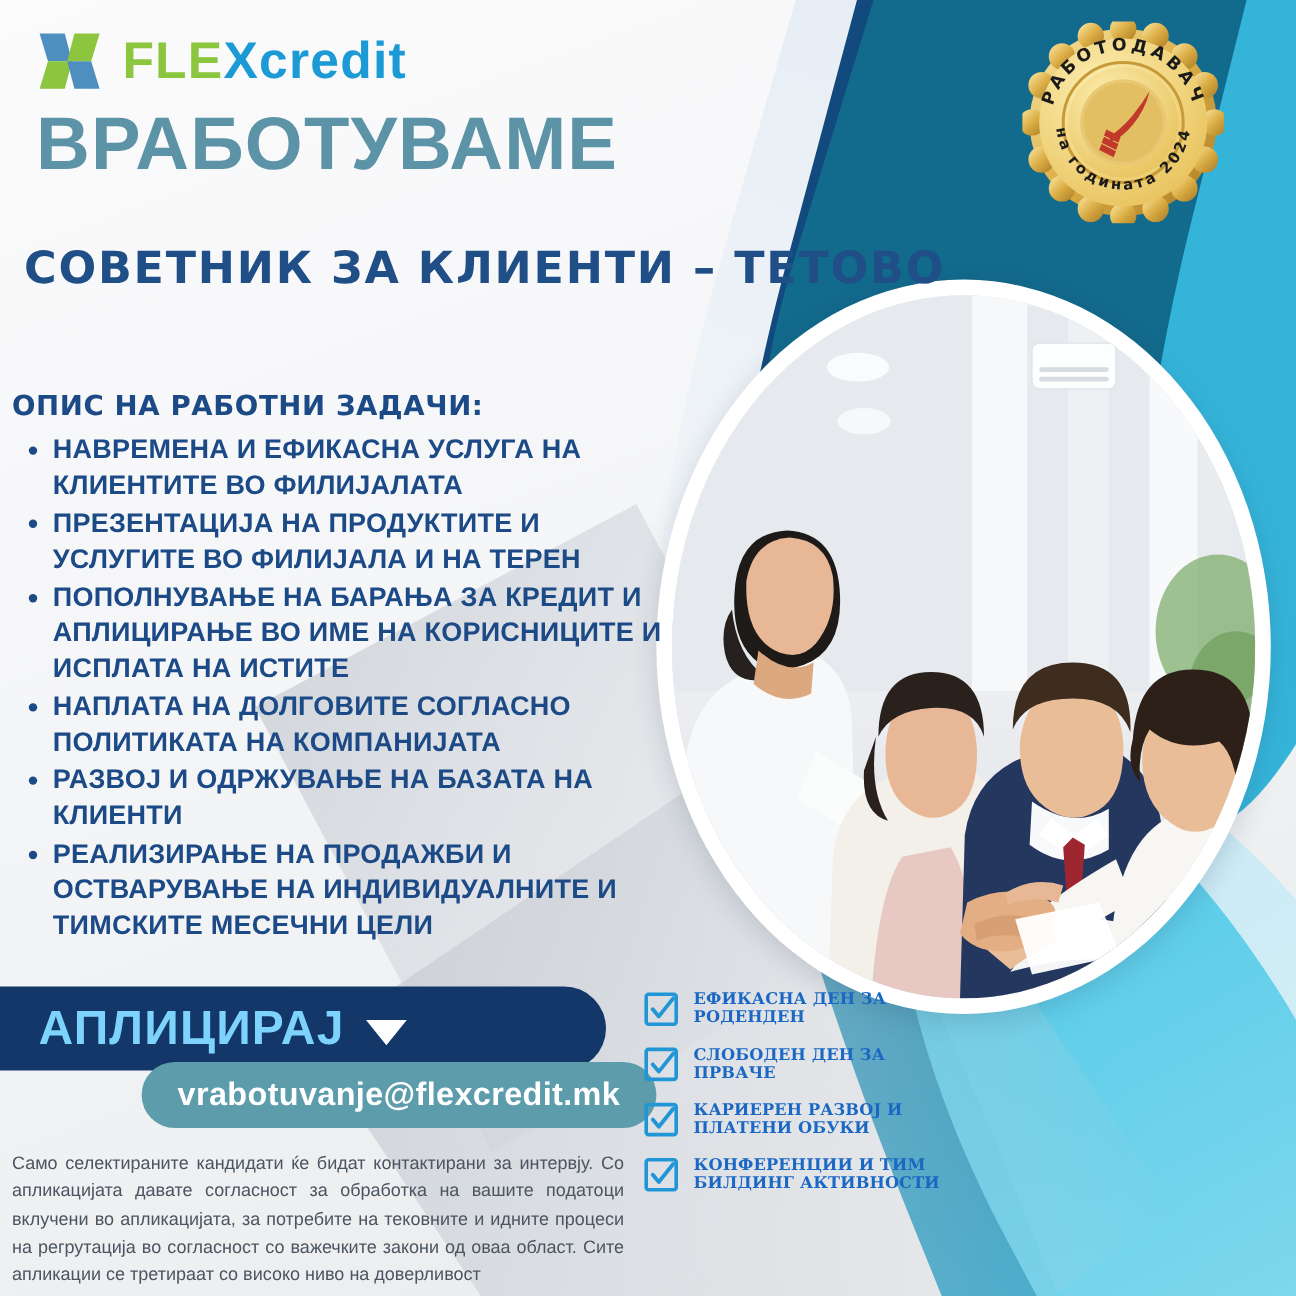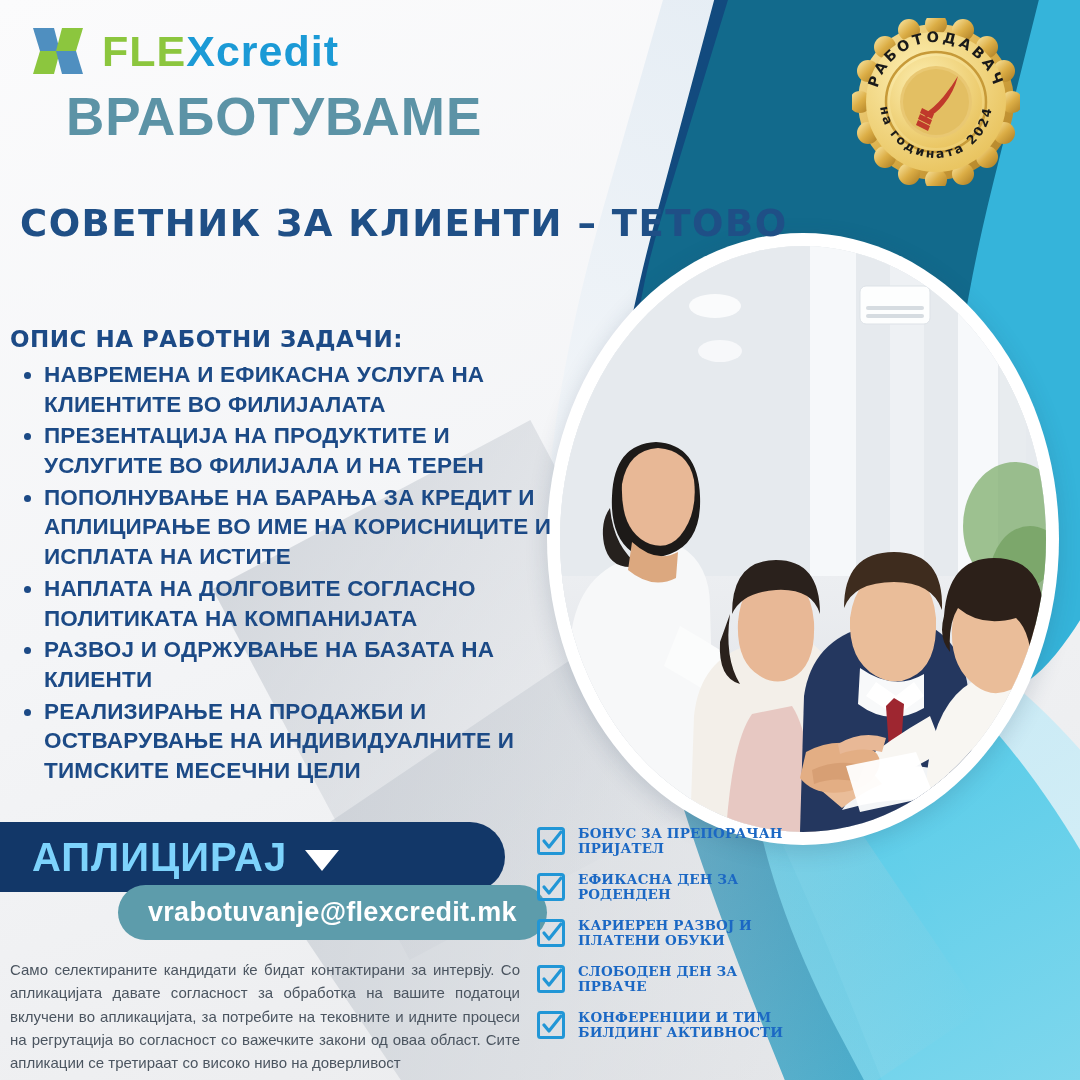--- a/index.html
+++ b/index.html
@@ -103,22 +103,22 @@
   .logo{position:absolute;left:30px;top:22px;display:flex;align-items:center;gap:16px;}
   .logo-mark{width:56px;height:58px;}
   .logo-word{font-size:43px;font-weight:bold;letter-spacing:1px;line-height:1;white-space:nowrap;}
   .logo-word .flex{color:#8cc63e;}
   .logo-word .xmark{color:#1b9ad6;}
   .logo-word .credit{color:#1b9ad6;}
 
   
   .headline{
     position:absolute;left:30px;top:90px;
-    font-size:53px;font-weight:bold;letter-spacing:1px;
-    color:#5c93a6;line-height:1;margin-left:36px;
+    font-size:62px;font-weight:bold;letter-spacing:1px;
+    color:#5c93a6;line-height:1;
   }
   .subhead{
     position:absolute;left:20px;top:205px;
     font-size:37px;font-weight:bold;letter-spacing:1.5px;
     color:#1f4f86;line-height:1;
     font-family:"DejaVu Sans", sans-serif;
   }
 
   
   .duties{position:absolute;left:10px;top:326px;width:560px;color:#1c4a86;}
@@ -291,48 +291,39 @@
   <div class="email-pill">vrabotuvanje@flexcredit.mk</div>
 
   <div class="benefits">
     <div class="benefit">
       <span class="cbox">
         <svg viewBox="0 0 30 30" width="30" height="30" aria-hidden="true">
           <rect x="2.5" y="2.5" width="25" height="25" rx="2" fill="none" stroke="#2196d6" stroke-width="3"></rect>
           <path d="M8 15 l5 6 l12 -15" fill="none" stroke="#2196d6" stroke-width="3.2" stroke-linecap="round" stroke-linejoin="round"></path>
         </svg>
       </span>
-      <span class="benefit-label">БОНУС ЗА ПРЕПОРАЧАН ПРИЈАТЕЛ</span>
-    </div>
-    <div class="benefit">
-      <span class="cbox">
-        <svg viewBox="0 0 30 30" width="30" height="30" aria-hidden="true">
-          <rect x="2.5" y="2.5" width="25" height="25" rx="2" fill="none" stroke="#2196d6" stroke-width="3"></rect>
-          <path d="M8 15 l5 6 l12 -15" fill="none" stroke="#2196d6" stroke-width="3.2" stroke-linecap="round" stroke-linejoin="round"></path>
-        </svg>
-      </span>
       <span class="benefit-label">ЕФИКАСНА ДЕН ЗА РОДЕНДЕН</span>
     </div>
     <div class="benefit">
       <span class="cbox">
         <svg viewBox="0 0 30 30" width="30" height="30" aria-hidden="true">
           <rect x="2.5" y="2.5" width="25" height="25" rx="2" fill="none" stroke="#2196d6" stroke-width="3"></rect>
           <path d="M8 15 l5 6 l12 -15" fill="none" stroke="#2196d6" stroke-width="3.2" stroke-linecap="round" stroke-linejoin="round"></path>
         </svg>
       </span>
-      <span class="benefit-label">КАРИЕРЕН  РАЗВОЈ И ПЛАТЕНИ ОБУКИ</span>
+      <span class="benefit-label">СЛОБОДЕН ДЕН ЗА ПРВАЧЕ</span>
     </div>
     <div class="benefit">
       <span class="cbox">
         <svg viewBox="0 0 30 30" width="30" height="30" aria-hidden="true">
           <rect x="2.5" y="2.5" width="25" height="25" rx="2" fill="none" stroke="#2196d6" stroke-width="3"></rect>
           <path d="M8 15 l5 6 l12 -15" fill="none" stroke="#2196d6" stroke-width="3.2" stroke-linecap="round" stroke-linejoin="round"></path>
         </svg>
       </span>
-      <span class="benefit-label">СЛОБОДЕН ДЕН ЗА ПРВАЧЕ</span>
+      <span class="benefit-label">КАРИЕРЕН  РАЗВОЈ И ПЛАТЕНИ ОБУКИ</span>
     </div>
     <div class="benefit">
       <span class="cbox">
         <svg viewBox="0 0 30 30" width="30" height="30" aria-hidden="true">
           <rect x="2.5" y="2.5" width="25" height="25" rx="2" fill="none" stroke="#2196d6" stroke-width="3"></rect>
           <path d="M8 15 l5 6 l12 -15" fill="none" stroke="#2196d6" stroke-width="3.2" stroke-linecap="round" stroke-linejoin="round"></path>
         </svg>
       </span>
       <span class="benefit-label">КОНФЕРЕНЦИИ И ТИМ БИЛДИНГ АКТИВНОСТИ</span>
     </div>

